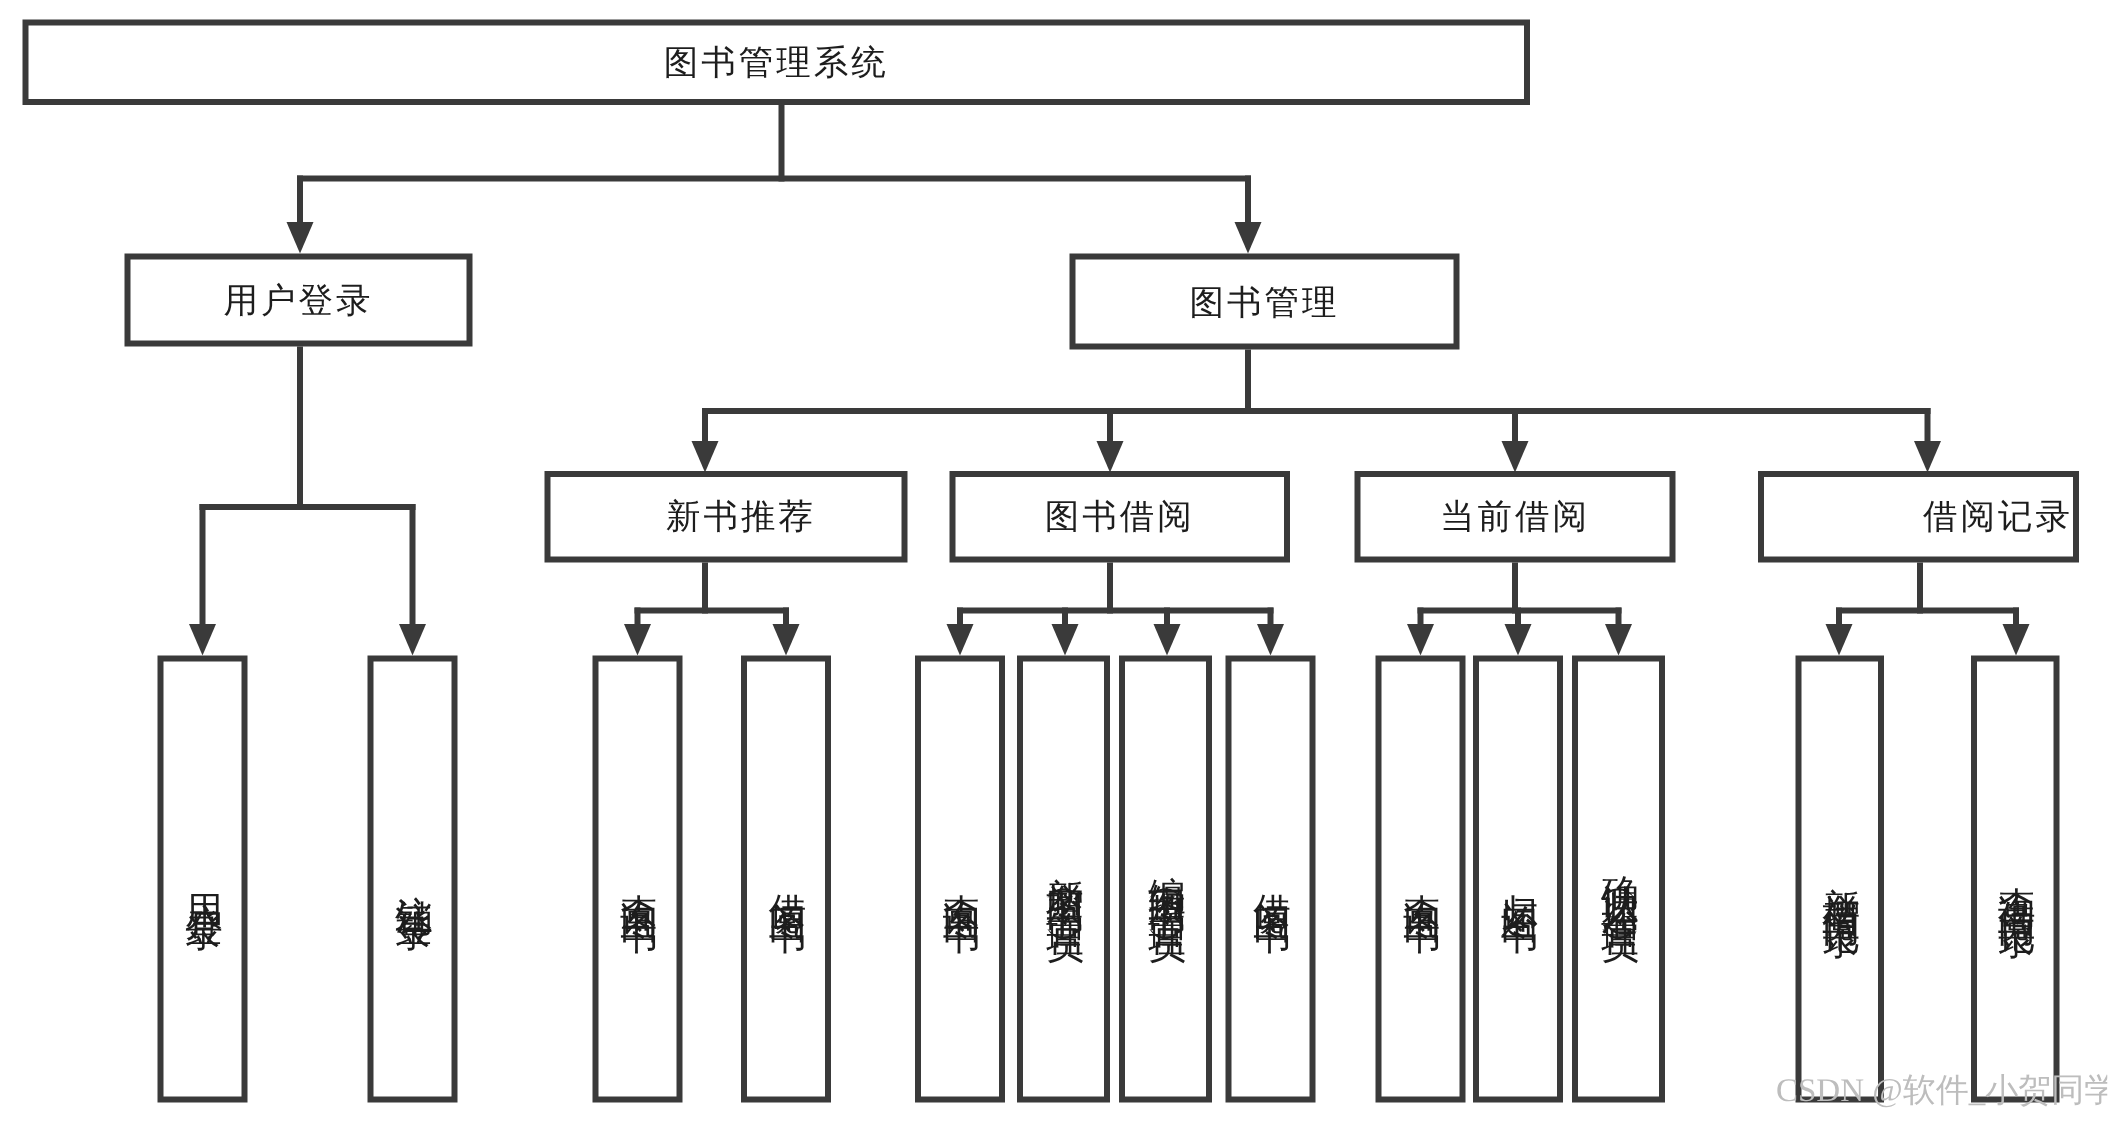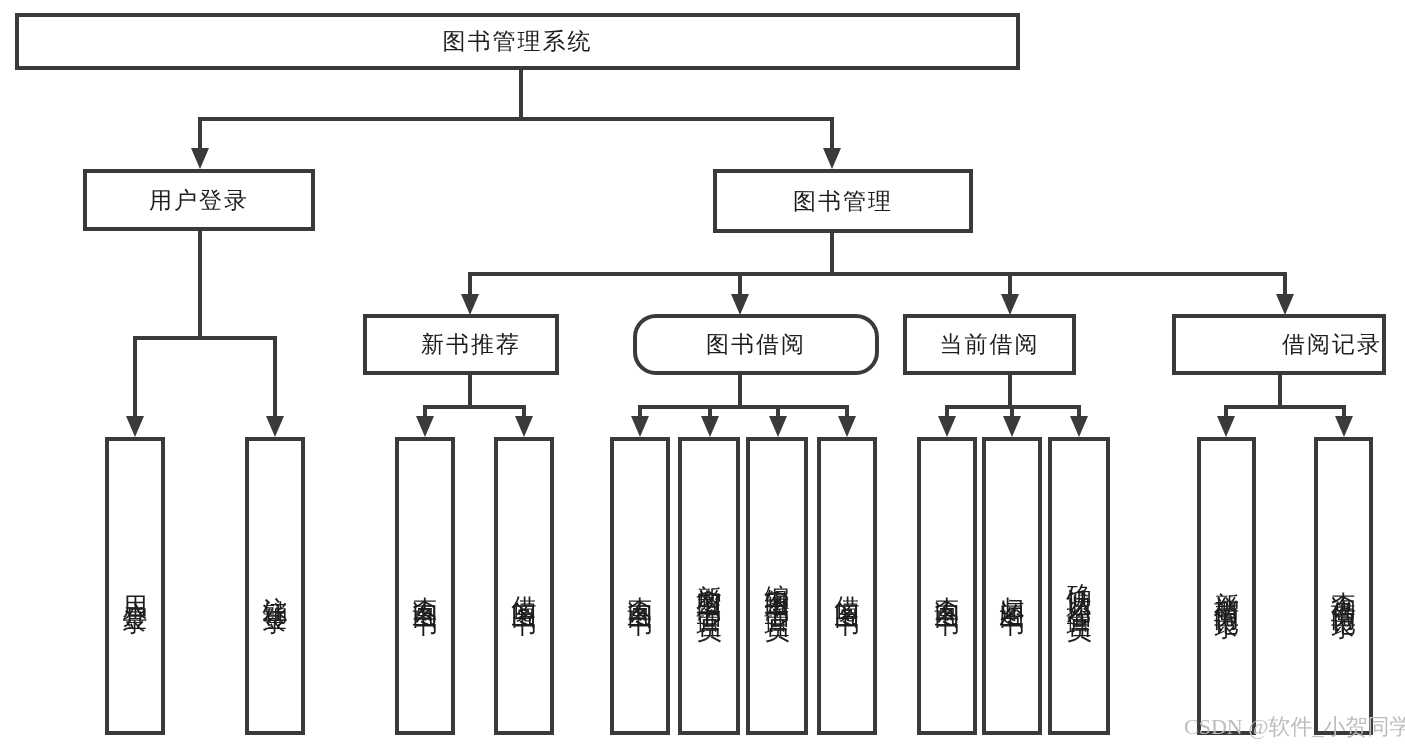--- a/index.html
+++ b/index.html
@@ -97,27 +97,27 @@
   <div class="drop" style="left:133px; top:336px; height:80px;"></div>
   <div class="drop" style="left:273px; top:336px; height:80px;"></div>
 
   <div class="vline" style="left:830px; top:230px; height:46px;"></div>
   <div class="hline" style="left:468px; top:272px; width:819px;"></div>
   <div class="drop" style="left:468px;  top:272px; height:22px;"></div>
   <div class="drop" style="left:738px;  top:272px; height:22px;"></div>
   <div class="drop" style="left:1008px; top:272px; height:22px;"></div>
   <div class="drop" style="left:1283px; top:272px; height:22px;"></div>
 
-  <div class="hbox" style="left:363px; top:314px; width:196px; height:61px;padding-left:20px;">
+  <div class="hbox" style="left:363px; top:314px; width:242px; height:61px;padding-left:20px;">
     <span>新书推荐</span>
   </div>
-  <div class="hbox" style="left:633px; top:314px; width:246px; height:61px;border-radius:23px;">
+  <div class="hbox" style="left:633px; top:314px; width:227px; height:61px;">
     <span>图书借阅</span>
   </div>
-  <div class="hbox" style="left:903px; top:314px; width:173px; height:61px;">
+  <div class="hbox" style="left:903px; top:314px; width:214px; height:61px;">
     <span>当前借阅</span>
   </div>
   <div class="hbox" style="left:1172px; top:314px; width:214px; height:61px;justify-content:flex-end;">
     <span>借阅记录</span>
   </div>
 
   <div class="vline" style="left:468px; top:371px; height:38px;"></div>
   <div class="hline" style="left:423px; top:405px; width:103px;"></div>
   <div class="drop" style="left:423px; top:405px; height:11px;"></div>
   <div class="drop" style="left:522px; top:405px; height:11px;"></div>

